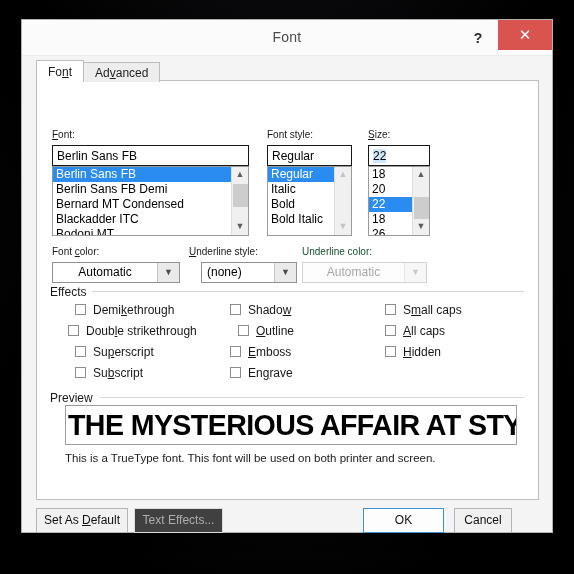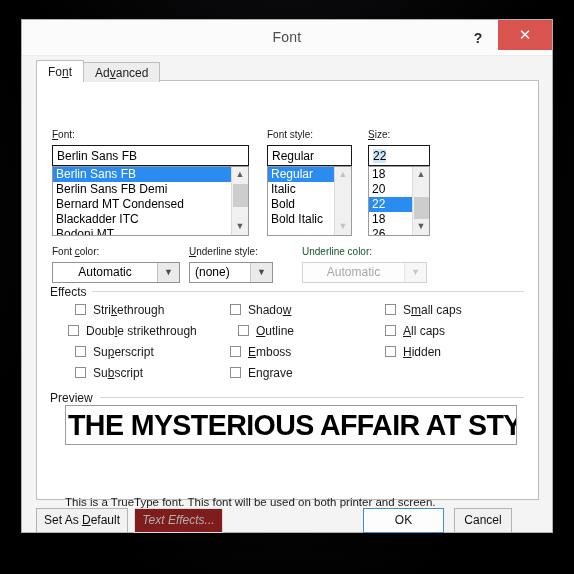--- a/index.html
+++ b/index.html
@@ -290,21 +290,20 @@
     color: #000000;
     letter-spacing: -0.6px;
     white-space: nowrap;
     font-family: "Liberation Sans", sans-serif;
   }
   #preview-note {
     position: absolute;
     font-size: 11.5px;
     color: #1b1b1b;
     white-space: nowrap;
-    margin-top: 44px;
   }
 
   
   .btn {
     position: absolute;
     height: 25px;
     line-height: 23px;
     text-align: center;
     font-size: 12px;
     color: #101010;
@@ -313,23 +312,22 @@
     box-sizing: border-box;
     cursor: default;
   }
   .btn.default {
     background: #fdfdfd;
     border: 1px solid #3b92d4;
     box-shadow: inset 0 0 0 1px #ffffff;
   }
   .btn.disabled {
     color: #aeaeae;
-    background: #7f1d1d;
+    background: #404040;
     border-color: #dcdcdc;
-    font-style: italic;
   }
 </style>
 </head>
 <body>
 
 <div id="dialog">
 
   <div id="titlebar">
     <div id="title-text">Font</div>
     <div id="help-btn">?</div>
@@ -395,35 +393,35 @@
       </div>
     </div>
 
     <div class="flabel" style="left:15px; top:165px;"><span>Font </span><span class="mn">c</span><span>olor:</span></div>
     <div class="combo" style="left:15px; top:181px; width:128px;">
       <div class="ctext center">Automatic</div>
       <div class="carrow">▼</div>
     </div>
 
     <div class="flabel" style="left:152px; top:165px;"><span class="mn">U</span><span>nderline style:</span></div>
-    <div class="combo" style="left:152px; top:181px; width:84px;">
+    <div class="combo" style="left:164px; top:181px; width:96px;">
       <div class="ctext">(none)</div>
       <div class="carrow">▼</div>
     </div>
 
     <div class="flabel dim" style="left:265px; top:165px;">Underline color:</div>
     <div class="combo disabled" style="left:265px; top:181px; width:125px;">
       <div class="ctext center">Automatic</div>
       <div class="carrow">▼</div>
     </div>
 
     <div class="group-label" style="left:13px; top:204px;">Effects</div>
     <div class="group-line" style="left:55px; top:210px; width:432px;"></div>
 
-    <div class="cbrow" style="left:38px; top:222px;"><span class="cbbox"></span><span>Stri</span><span class="mn">k</span><span>ethrough</span></div>
+    <div class="cbrow" style="left:38px; top:222px;"><span class="cbbox"></span><span>Demi</span><span class="mn">k</span><span>ethrough</span></div>
     <div class="cbrow" style="left:31px; top:243px;"><span class="cbbox"></span><span>Doub</span><span class="mn">l</span><span>e strikethrough</span></div>
     <div class="cbrow" style="left:38px; top:264px;"><span class="cbbox"></span><span>Su</span><span class="mn">p</span><span>erscript</span></div>
     <div class="cbrow" style="left:38px; top:285px;"><span class="cbbox"></span><span>Su</span><span class="mn">b</span><span>script</span></div>
 
     <div class="cbrow" style="left:193px; top:222px;"><span class="cbbox"></span><span>Shado</span><span class="mn">w</span><span></span></div>
     <div class="cbrow" style="left:193px; top:243px;padding-left:8px;"><span class="cbbox"></span><span></span><span class="mn">O</span><span>utline</span></div>
     <div class="cbrow" style="left:193px; top:264px;"><span class="cbbox"></span><span></span><span class="mn">E</span><span>mboss</span></div>
     <div class="cbrow" style="left:193px; top:285px;"><span class="cbbox"></span><span>En</span><span class="mn">g</span><span>rave</span></div>
 
     <div class="cbrow" style="left:348px; top:222px;"><span class="cbbox"></span><span>S</span><span class="mn">m</span><span>all caps</span></div>

